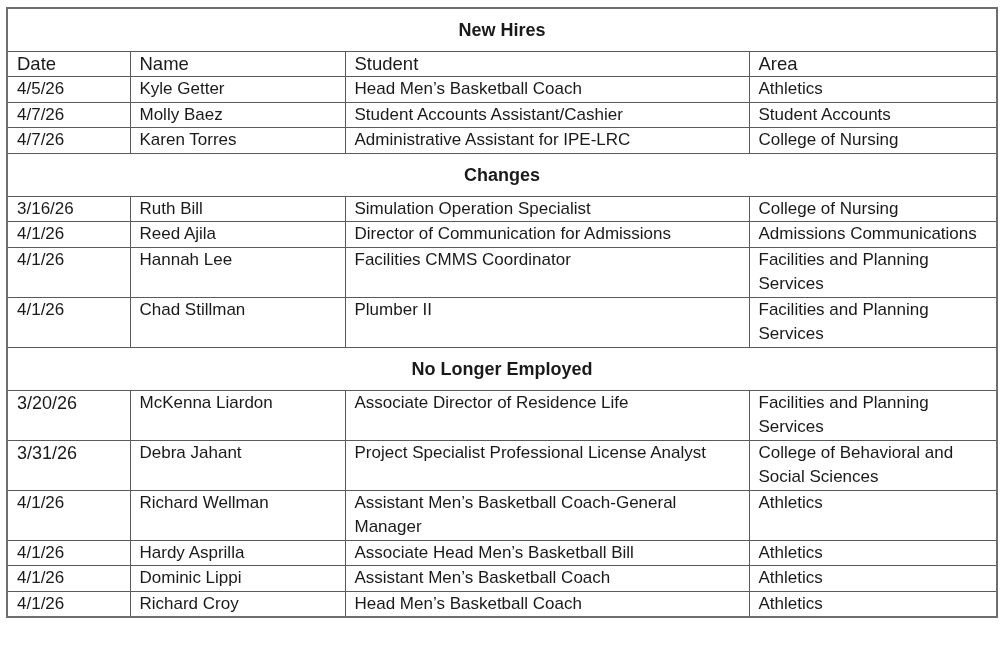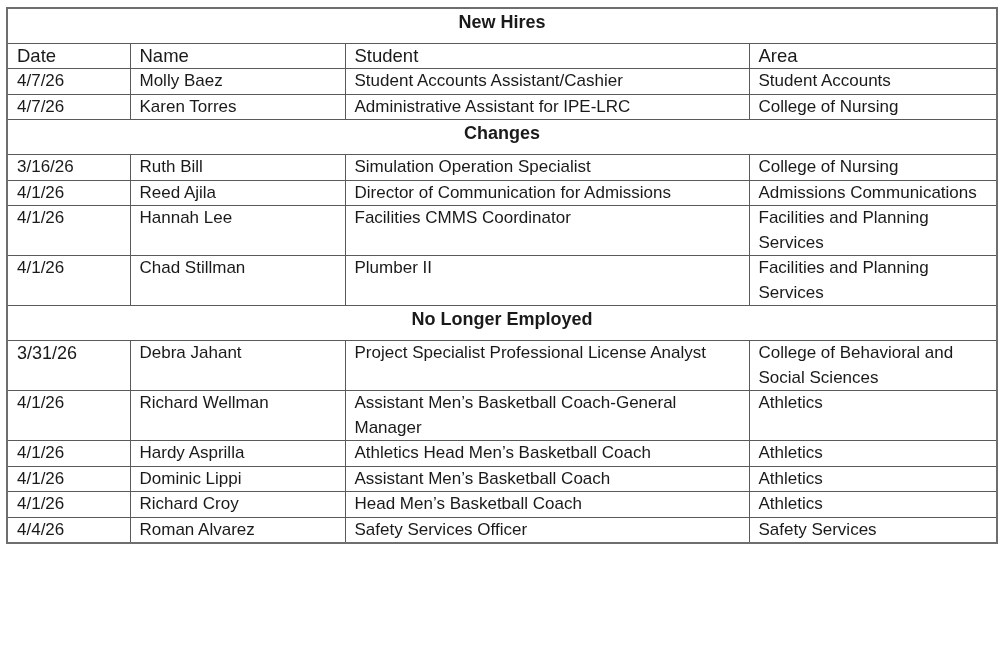--- a/index.html
+++ b/index.html
@@ -18,21 +18,21 @@
       border: 1px solid #5a5a5a;
       padding: 0 9px;
       vertical-align: top;
       font-size: 17px;
       line-height: 24.5px;
       text-align: left;
       font-weight: normal;
     }
     tr.section td {
       text-align: center; font-weight: bold; font-size: 18px;
-      height: 33px; vertical-align: top; padding-top: 1px; line-height: 24px;
+      height: 33px; vertical-align: top; padding-top: 9px; line-height: 24px;
     }
     tr.section.first td { height: 33px; }
     tr.colhead th { font-weight: normal; font-size: 18.5px; line-height: 24px; }
     td.date-alt { font-size: 18px; }
   </style>
 </head>
 <body>
 
 <table class="roster">
   <colgroup>
@@ -43,20 +43,26 @@
   </colgroup>
   <tbody>
     <tr class="section first">
       <td colspan="4">New Hires</td>
     </tr>
     <tr class="colhead">
       <th>Date</th>
       <th>Name</th>
       <th>Student</th>
       <th>Area</th>
+    </tr>
+    <tr>
+      <td>4/5/26</td>
+      <td>Kyle Getter</td>
+      <td>Head Men’s Basketball Coach</td>
+      <td>Athletics</td>
     </tr>
     <tr>
       <td>4/7/26</td>
       <td>Molly Baez</td>
       <td>Student Accounts Assistant/Cashier</td>
       <td>Student Accounts</td>
     </tr>
     <tr>
       <td>4/7/26</td>
       <td>Karen Torres</td>
@@ -89,49 +95,49 @@
       <td>4/1/26</td>
       <td>Chad Stillman</td>
       <td>Plumber II</td>
       <td>Facilities and Planning Services</td>
     </tr>
 
     <tr class="section">
       <td colspan="4">No Longer Employed</td>
     </tr>
     <tr>
+      <td class="date-alt">3/20/26</td>
+      <td>McKenna Liardon</td>
+      <td>Associate Director of Residence Life</td>
+      <td>Facilities and Planning Services</td>
+    </tr>
+    <tr>
       <td class="date-alt">3/31/26</td>
       <td>Debra Jahant</td>
       <td>Project Specialist Professional License Analyst</td>
       <td>College of Behavioral and Social Sciences</td>
     </tr>
     <tr>
       <td>4/1/26</td>
       <td>Richard Wellman</td>
       <td>Assistant Men’s Basketball Coach-General Manager</td>
       <td>Athletics</td>
     </tr>
     <tr>
       <td>4/1/26</td>
       <td>Hardy Asprilla</td>
-      <td>Athletics Head Men’s Basketball Coach</td>
+      <td>Associate Head Men’s Basketball Bill</td>
       <td>Athletics</td>
     </tr>
     <tr>
       <td>4/1/26</td>
       <td>Dominic Lippi</td>
       <td>Assistant Men’s Basketball Coach</td>
       <td>Athletics</td>
     </tr>
     <tr>
       <td>4/1/26</td>
       <td>Richard Croy</td>
       <td>Head Men’s Basketball Coach</td>
       <td>Athletics</td>
     </tr>
-    <tr>
-      <td>4/4/26</td>
-      <td>Roman Alvarez</td>
-      <td>Safety Services Officer</td>
-      <td>Safety Services</td>
-    </tr>
   </tbody>
 </table>
 
 </body></html>

